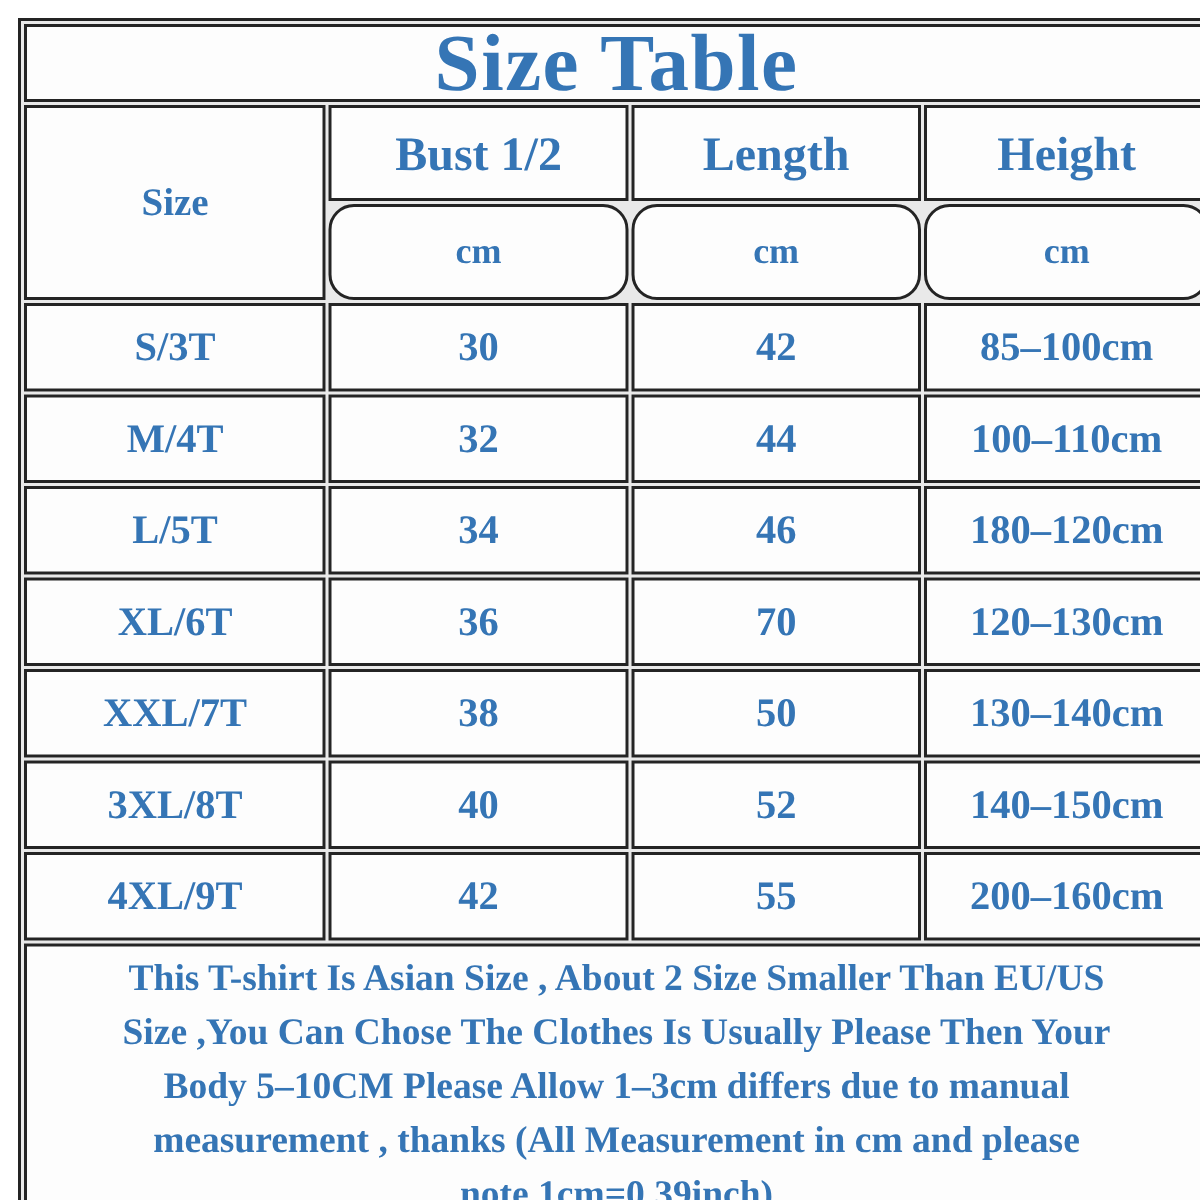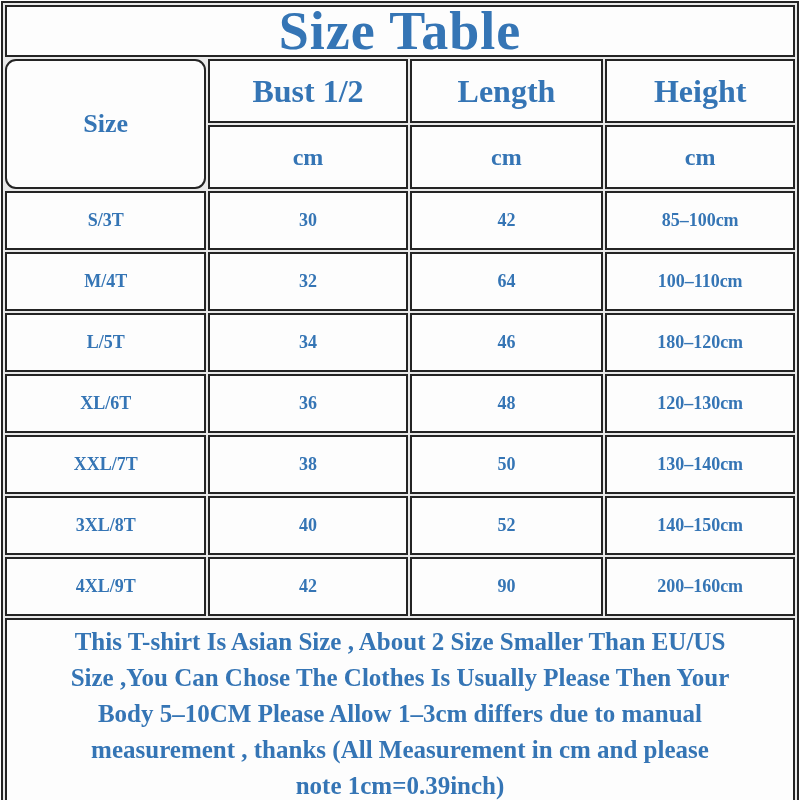--- a/index.html
+++ b/index.html
@@ -1,20 +1,20 @@
 <!DOCTYPE html>
 <html><head>
 <meta charset="utf-8">
 <style>
   html, body { margin: 0; padding: 0; background: #ffffff; }
   .page {
     width: 636px; height: 800px;
     box-sizing: border-box;
     background: #ffffff;
-    padding: 1px;
+    padding: 12px;
     font-family: "Liberation Serif", "DejaVu Serif", serif;
   }
   table.size-table {
     width: 798px; height: 798px;
     box-sizing: border-box;
     table-layout: fixed;
     border-collapse: separate;
     border-spacing: 2px;
     border: 2px solid #242424;
     background: #e9e9e9;
@@ -29,23 +29,23 @@
     overflow: hidden;
     padding: 0;
   }
   .title-cell {
     height: 48px;
     font-size: 54px;
     line-height: 48px;
     letter-spacing: 1px;
   }
   .head-cell  { height: 60px; font-size: 32px; }
-  .size-head  { font-size: 26px; border-radius: 11px; }
-  .unit-cell  { height: 60px; font-size: 24px; }
-  .data-cell  { height: 55px; font-size: 18px; }
+  .size-head  { font-size: 26px; }
+  .unit-cell  { height: 60px; font-size: 24px; border-radius: 17px; }
+  .data-cell  { height: 55px; font-size: 27px; }
   .note-cell  {
     font-size: 25px;
     line-height: 36px;
     padding: 4px 6px;
     vertical-align: middle;
   }
   .note-line { white-space: nowrap; }
 </style>
 </head>
 <body>
@@ -80,56 +80,56 @@
     <tr>
       <td class="data-cell">S/3T</td>
       <td class="data-cell">30</td>
       <td class="data-cell">42</td>
       <td class="data-cell">85–100cm</td>
     </tr>
 
     <tr>
       <td class="data-cell">M/4T</td>
       <td class="data-cell">32</td>
-      <td class="data-cell">64</td>
+      <td class="data-cell">44</td>
       <td class="data-cell">100–110cm</td>
     </tr>
 
     <tr>
       <td class="data-cell">L/5T</td>
       <td class="data-cell">34</td>
       <td class="data-cell">46</td>
       <td class="data-cell">180–120cm</td>
     </tr>
 
     <tr>
       <td class="data-cell">XL/6T</td>
       <td class="data-cell">36</td>
-      <td class="data-cell">48</td>
+      <td class="data-cell">70</td>
       <td class="data-cell">120–130cm</td>
     </tr>
 
     <tr>
       <td class="data-cell">XXL/7T</td>
       <td class="data-cell">38</td>
       <td class="data-cell">50</td>
       <td class="data-cell">130–140cm</td>
     </tr>
 
     <tr>
       <td class="data-cell">3XL/8T</td>
       <td class="data-cell">40</td>
       <td class="data-cell">52</td>
       <td class="data-cell">140–150cm</td>
     </tr>
 
     <tr>
       <td class="data-cell">4XL/9T</td>
       <td class="data-cell">42</td>
-      <td class="data-cell">90</td>
+      <td class="data-cell">55</td>
       <td class="data-cell">200–160cm</td>
     </tr>
 
     <tr>
       <td colspan="4" class="note-cell">
         <div class="note-line">This T-shirt Is Asian Size , About 2 Size Smaller Than EU/US</div>
         <div class="note-line">Size ,You Can Chose The Clothes Is Usually Please Then Your</div>
         <div class="note-line">Body 5–10CM Please Allow 1–3cm differs due to manual</div>
         <div class="note-line">measurement , thanks (All Measurement in cm and please</div>
         <div class="note-line">note 1cm=0.39inch)</div>

